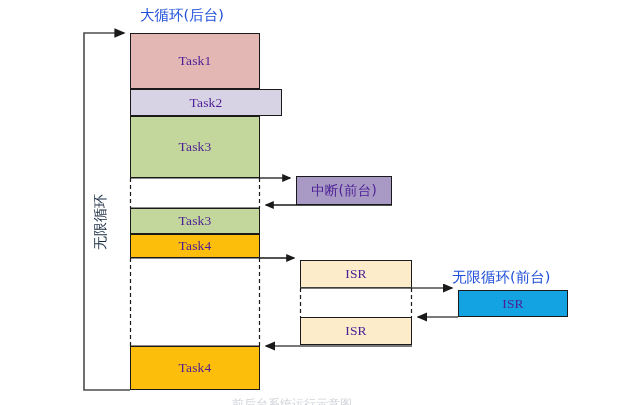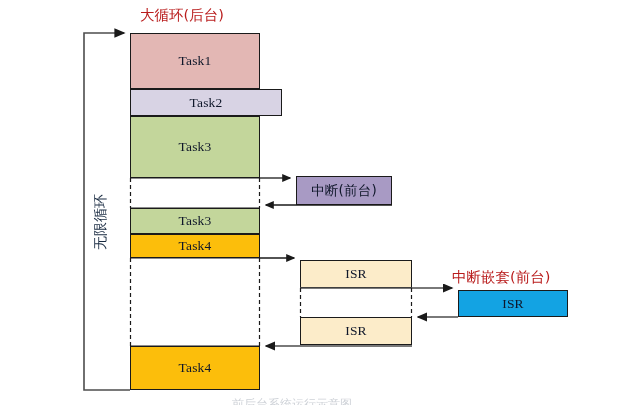--- a/index.html
+++ b/index.html
@@ -17,35 +17,35 @@
     background: #ffffff;
     overflow: hidden;
   }
   .box {
     position: absolute;
     box-sizing: border-box;
     border: 1.2px solid #1a1a1a;
     display: flex;
     align-items: center;
     justify-content: center;
-    color: #0f172a;
+    color: #4c1d95;
     font-size: 13.5px;
     letter-spacing: 0.2px;
     white-space: nowrap;
   }
   .label {
     position: absolute;
     color: #12263f;
     white-space: nowrap;
     font-size: 15px;
   }
   .label-cjk {
     font-family: "DejaVu Sans", "Liberation Sans", sans-serif;
     font-size: 14.5px;
-    color: #b91c1c;
+    color: #1d4ed8;
   }
   .box-cjk {
     font-family: "DejaVu Sans", "Liberation Sans", sans-serif;
     font-size: 13.5px;
   }
   .vlabel {
     position: absolute;
     transform-origin: 0 0;
     font-family: "DejaVu Sans", "Liberation Sans", sans-serif;
     font-size: 14px;
@@ -107,21 +107,21 @@
   </div>
 
   <div class="box" style="left:300px; top:260px; width:112px; height:28px; background:#fcecc9;">
     <span>ISR</span>
   </div>
 
   <div class="box" style="left:300px; top:317px; width:112px; height:28px; background:#fcecc9;">
     <span>ISR</span>
   </div>
 
-  <div class="label label-cjk" style="left:452px; top:268px;">中断嵌套(前台)</div>
+  <div class="label label-cjk" style="left:452px; top:268px;">无限循环(前台)</div>
 
   <div class="box" style="left:458px; top:290px; width:110px; height:27px; background:#13a3e3;">
     <span>ISR</span>
   </div>
 
   <svg class="overlay" viewBox="0 0 641 405" xmlns="http://www.w3.org/2000/svg">
     <defs>
       <marker id="arrowhead" markerWidth="7" markerHeight="7" refX="6" refY="3" orient="auto" markerUnits="strokeWidth">
         <path d="M0,0 L7,3 L0,6 Z" fill="#1a1a1a"></path>
       </marker>

